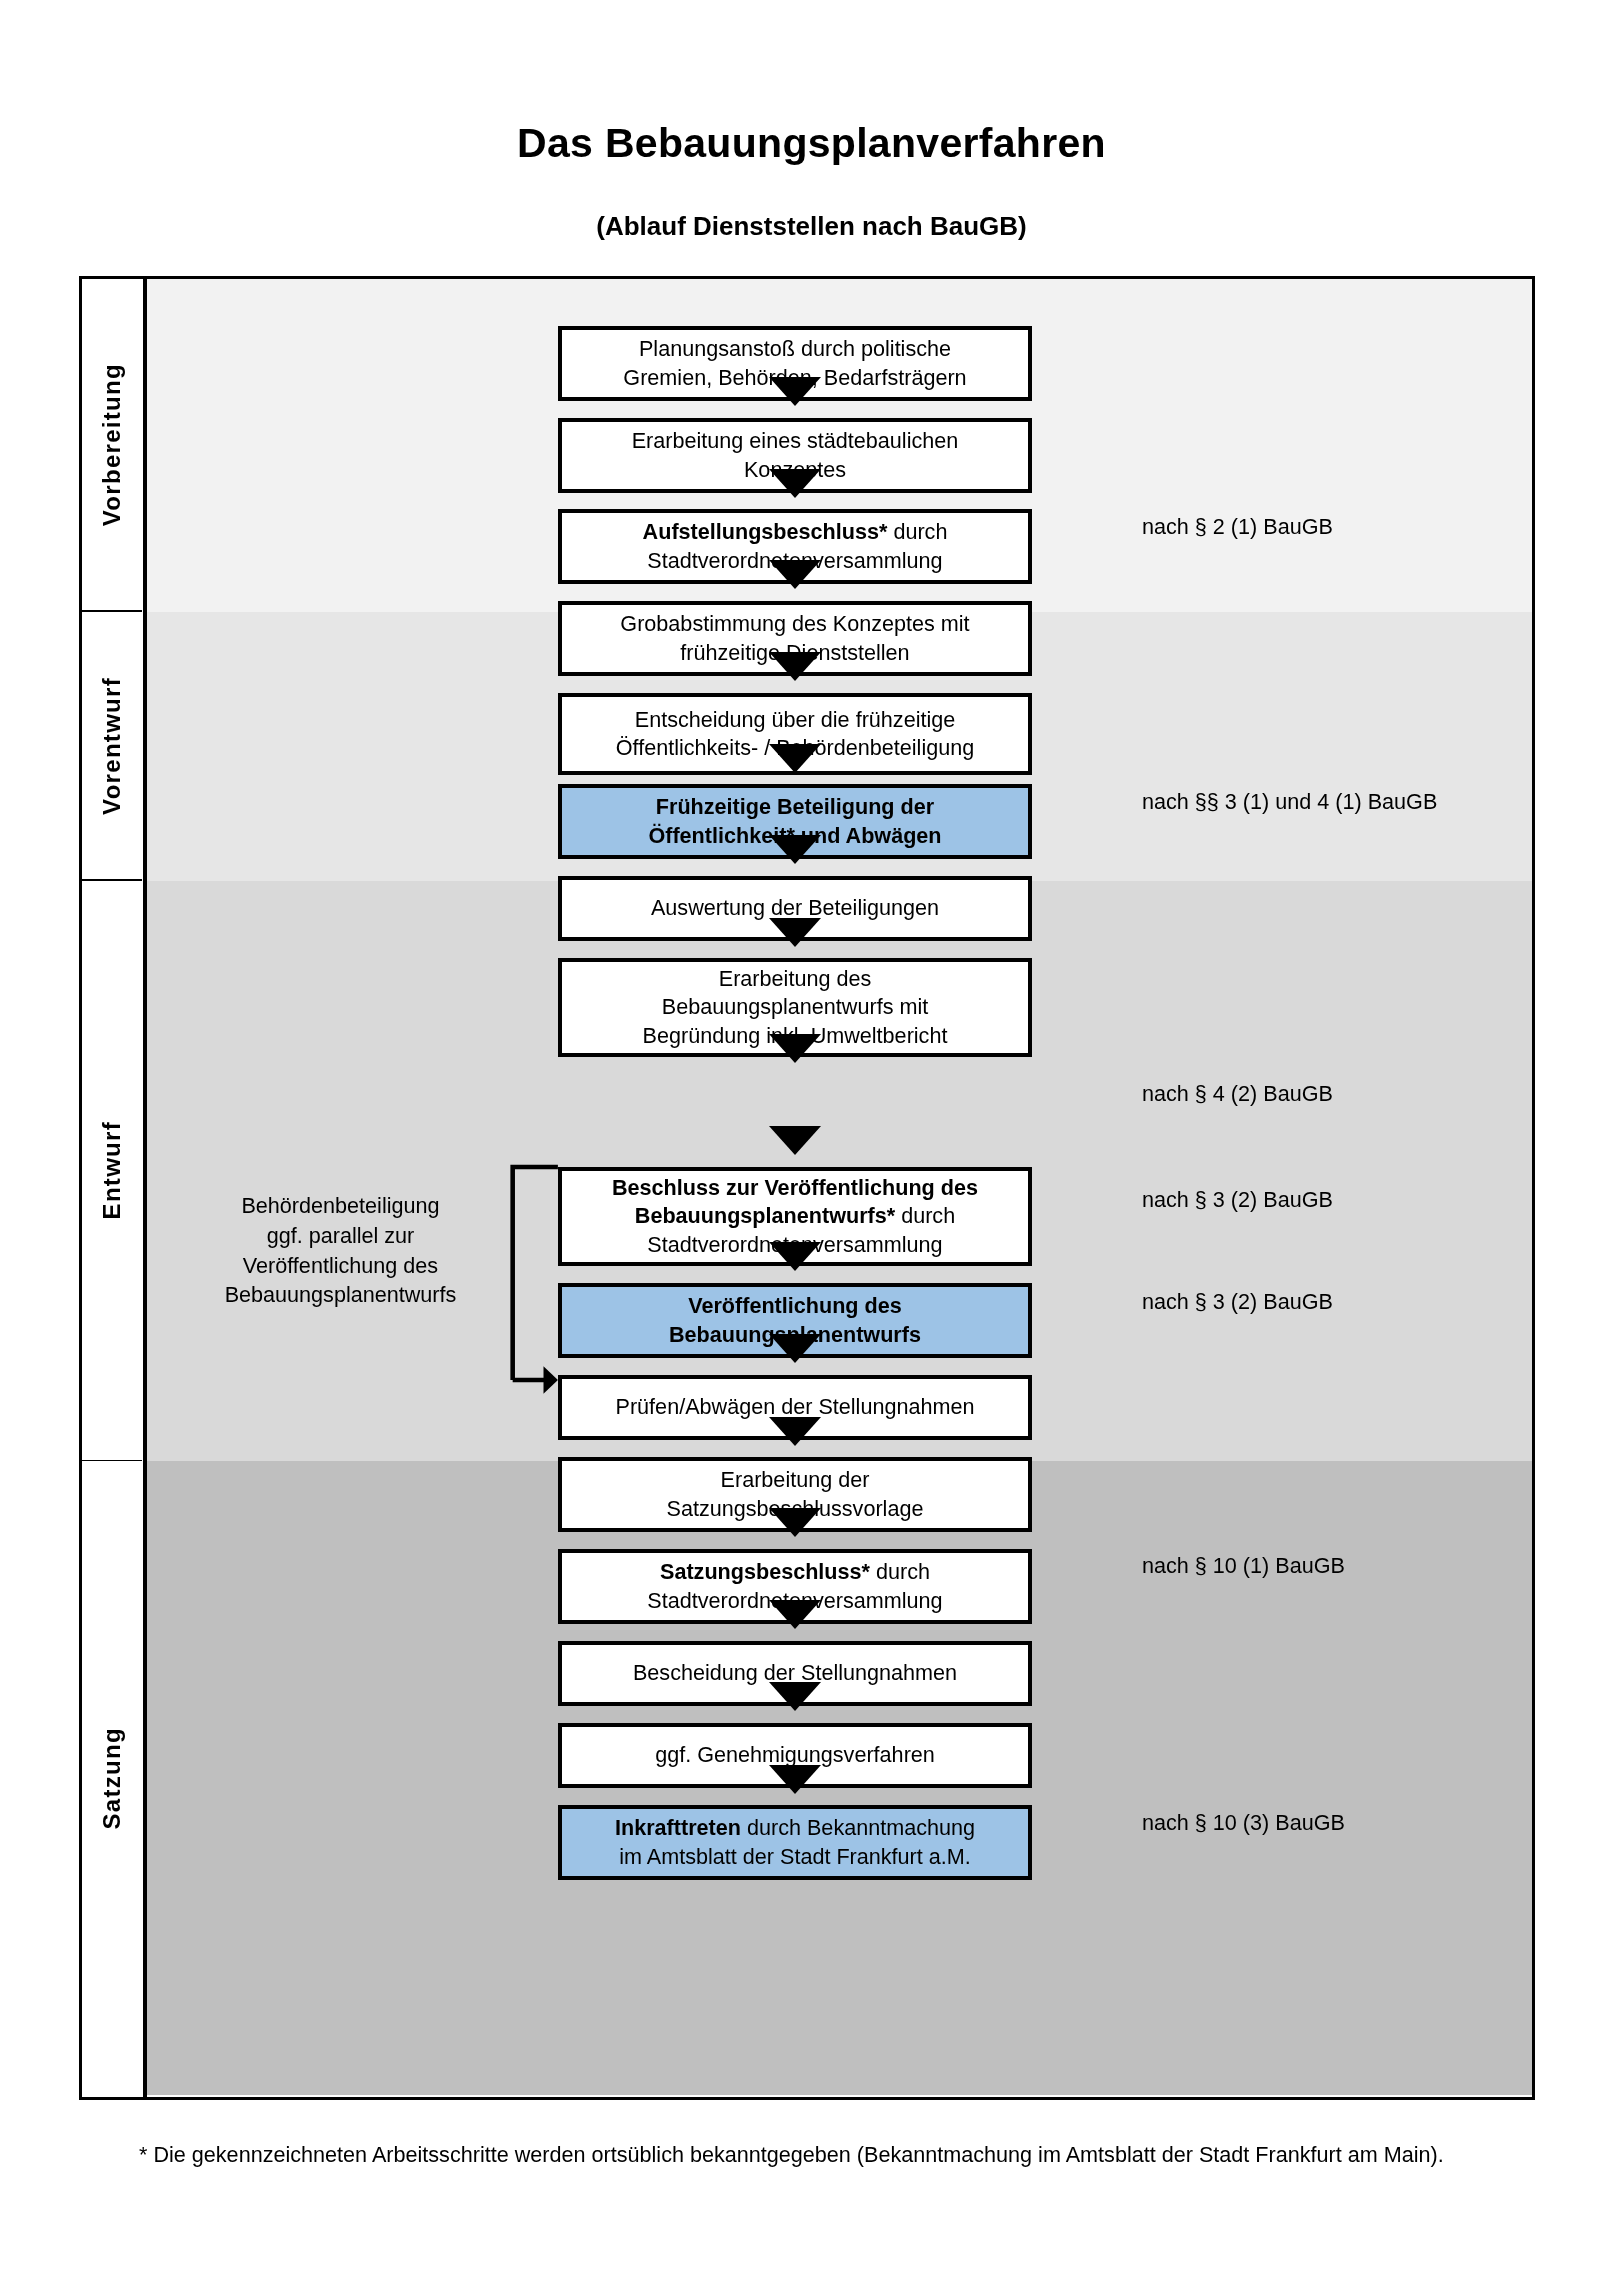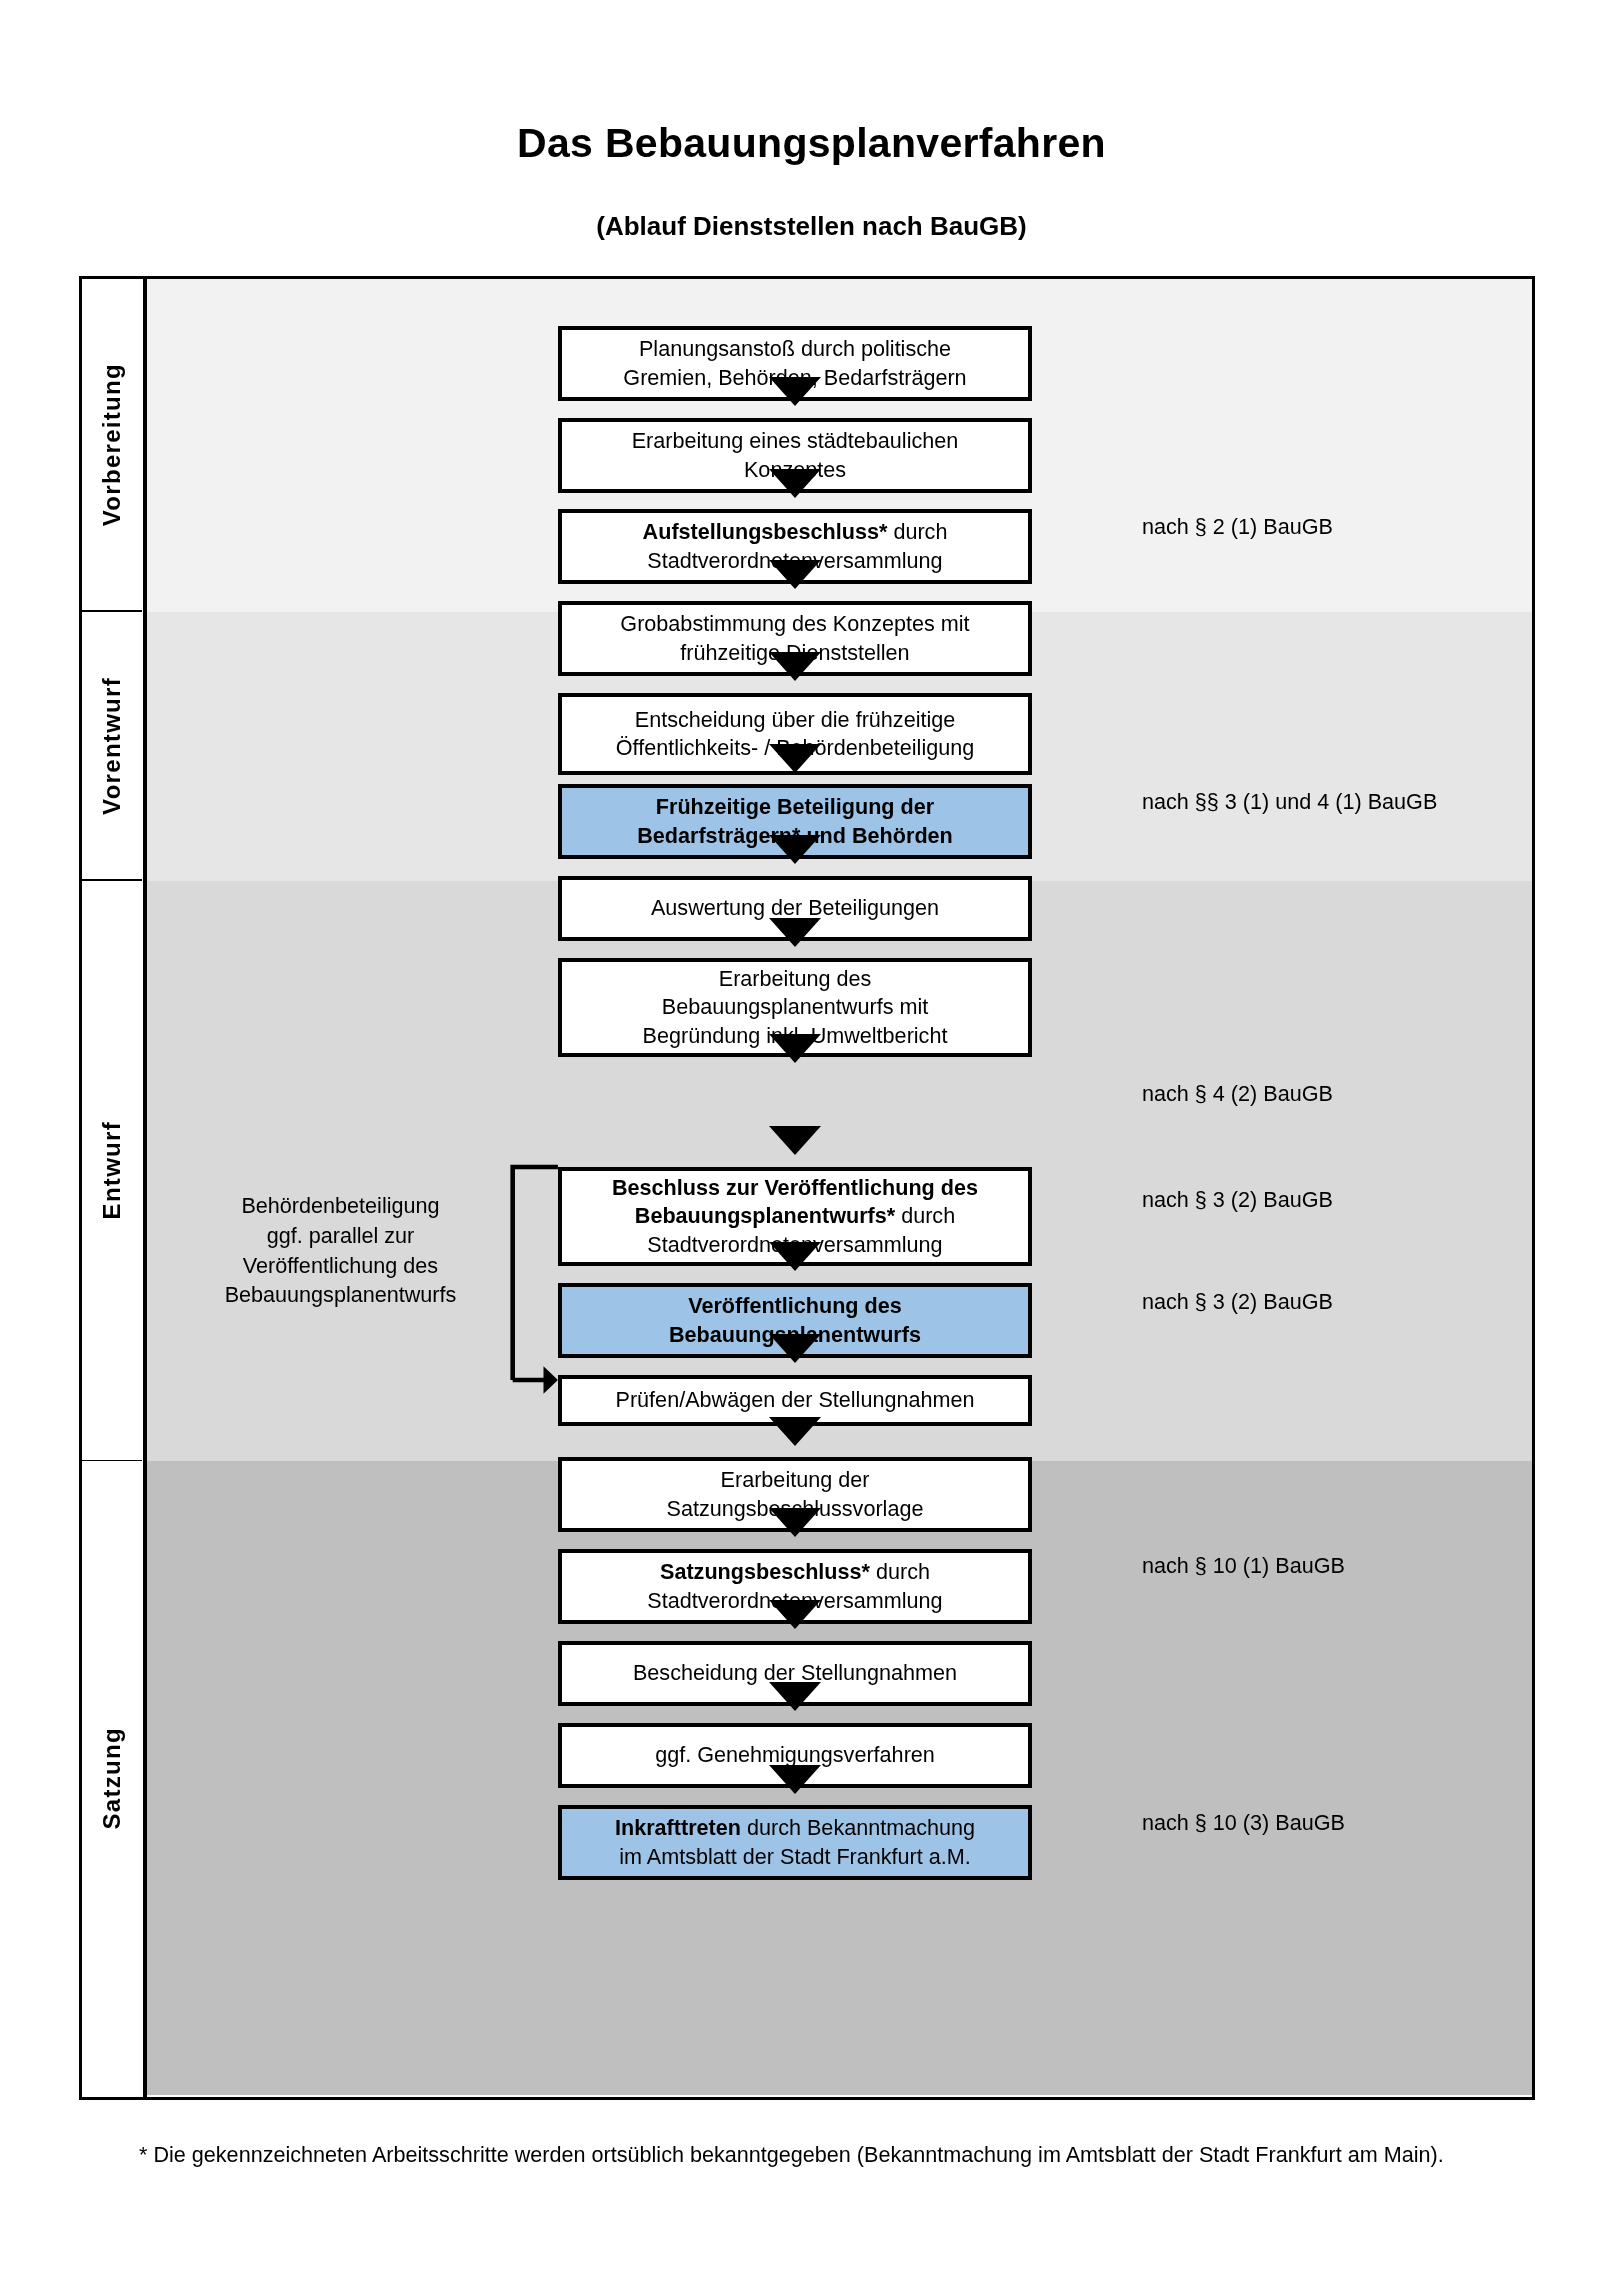--- a/index.html
+++ b/index.html
@@ -168,21 +168,21 @@
     <div>
       <div>Entscheidung über die frühzeitige</div>
       <div>Öffentlichkeits- / Behördenbeteiligung</div>
     </div>
   </div>
   <div class="arrowdown" style="left:687px;top:465px;"></div>
 
   <div class="fbox blue" style="top:484px;height:75px;font-weight:bold;">
     <div>
       <div>Frühzeitige Beteiligung der</div>
-      <div>Bedarfsträgern* und Behörden</div>
+      <div>Öffentlichkeit* und Abwägen</div>
     </div>
   </div>
   <div class="arrowdown" style="left:687px;top:556px;"></div>
 
   <div class="fbox" style="top:576px;height:65px;">
     <div>
         <div>Auswertung der Beteiligungen</div>
       </div>
   </div>
   <div class="arrowdown" style="left:687px;top:639px;"></div>
@@ -208,21 +208,21 @@
   <div class="arrowdown" style="left:687px;top:963px;"></div>
 
   <div class="fbox blue" style="top:983px;height:75px;font-weight:bold;">
     <div>
       <div>Veröffentlichung des</div>
       <div>Bebauungsplanentwurfs</div>
     </div>
   </div>
   <div class="arrowdown" style="left:687px;top:1055px;"></div>
 
-  <div class="fbox" style="top:1075px;height:51px;">
+  <div class="fbox" style="top:1075px;height:65px;">
     <div>
         <div>Prüfen/Abwägen der Stellungnahmen</div>
       </div>
   </div>
   <div class="arrowdown" style="left:687px;top:1138px;"></div>
 
   <div class="fbox" style="top:1157px;height:75px;">
     <div>
       <div>Erarbeitung der</div>
       <div>Satzungsbeschlussvorlage</div>

